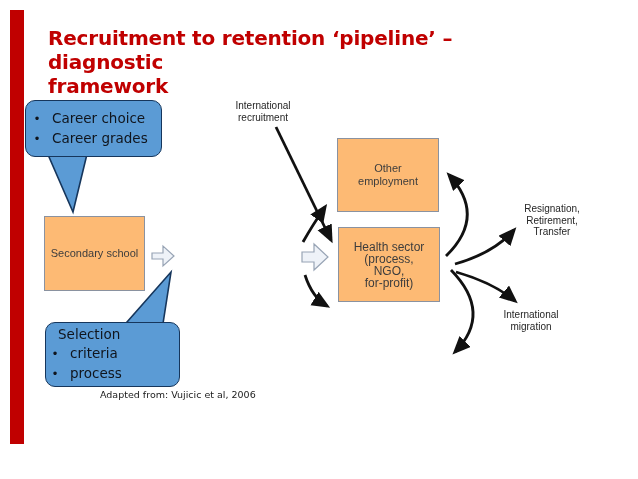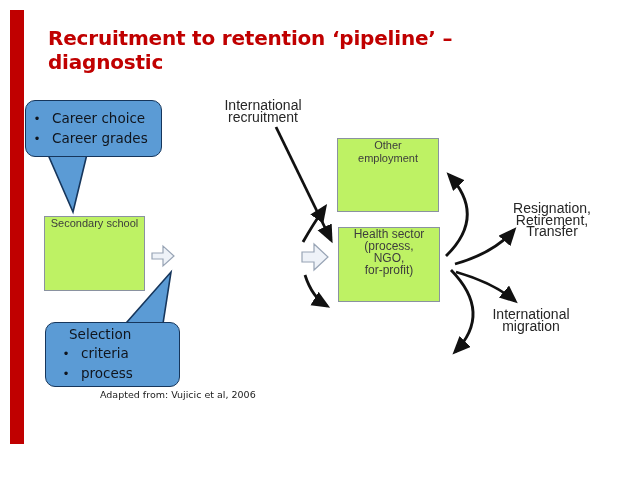--- a/index.html
+++ b/index.html
@@ -2,56 +2,57 @@
 <html><head>
 <meta charset="utf-8">
 <style>
   html,body{margin:0;padding:0;background:#fff;}
   .slide{position:relative;width:638px;height:479px;background:#ffffff;overflow:hidden;
          font-family:"Liberation Sans", sans-serif;}
   .accent-bar{position:absolute;left:10px;top:10px;width:14px;height:434px;}
   .title{position:absolute;left:48px;top:26px;width:500px;font-size:20px;font-weight:bold;
          line-height:24px;letter-spacing:-0.2px;font-family:"DejaVu Sans", sans-serif;}
   .svg-layer{position:absolute;left:0;top:0;z-index:1;}
-  .dbox{position:absolute;z-index:2;background:#bef264;border:1px solid #8A92A0;
-        display:flex;flex-direction:column;align-items:center;
+  .dbox{position:absolute;z-index:2;background:#fdba74;border:1px solid #8A92A0;
+        display:flex;flex-direction:column;align-items:center;justify-content:center;
         color:#3D3D3D;text-align:center;font-size:11px;line-height:13px;}
   .dbox.small-text{font-size:12px;line-height:12px;}
   .dlabel{position:absolute;z-index:2;color:#262626;text-align:center;
-          font-size:14px;line-height:11.5px;}
+          font-size:10px;line-height:11.5px;}
   .callout{position:absolute;z-index:3;background:#5B9BD5;border:1.6px solid #16365C;
            border-radius:10px;color:#10151d;font-size:13.5px;
            font-family:"DejaVu Sans", sans-serif;display:flex;flex-direction:column;
            justify-content:center;box-sizing:border-box;}
   .callout .row{display:flex;align-items:baseline;line-height:19px;}
   .callout .dot{width:14px;text-align:center;flex:0 0 14px;font-size:12px;}
   .callout .row .txt{padding-left:8px;}
   .callout .heading{padding-left:10px;line-height:19px;}
   .callout-career{left:25px;top:100px;width:137px;height:57px;padding:2px 4px;}
-  .callout-selection{left:45px;top:322px;width:135px;height:65px;padding:2px 13px;}
+  .callout-selection{left:45px;top:322px;width:135px;height:65px;padding:2px 2px;}
   .attribution{position:absolute;z-index:2;left:100px;top:389px;width:220px;
                font-size:9.5px;color:#1a1a1a;font-family:"DejaVu Sans", sans-serif;}
   .box-secondary{left:44px;top:216px;width:99px;height:73px;}
   .box-training{left:199px;top:218px;width:98px;height:74px;}
   .box-other{left:337px;top:138px;width:100px;height:72px;}
   .box-sector{left:338px;top:227px;width:100px;height:73px;}
   .box-unemployed{left:338px;top:315px;width:99px;height:73px;}
   .lbl-recruitment{left:223px;top:100px;width:80px;}
   .lbl-resignation{left:511px;top:203px;width:82px;}
   .lbl-migration{left:491px;top:309px;width:80px;}
 </style>
 </head>
 <body>
 
 <div class="slide">
 
   <div class="accent-bar" style="background: rgb(192, 0, 0);"></div>
 
   <div class="title" style="color: rgb(192, 0, 0);">
     <div>Recruitment to retention ‘pipeline’ – diagnostic</div>
+    <div>framework</div>
   </div>
 
   <svg class="svg-layer" width="638" height="479" viewBox="0 0 638 479">
     <defs>
       <marker id="ah" markerWidth="7" markerHeight="6" refX="5.2" refY="2.8" orient="auto" markerUnits="strokeWidth">
         <path d="M0,0 L6.5,2.8 L0,5.6 Z" fill="#111111"></path>
       </marker>
     </defs>
 
     <polygon points="46,150 88,150 73,212" fill="#5B9BD5" stroke="#16365C" stroke-width="1.6"></polygon>

